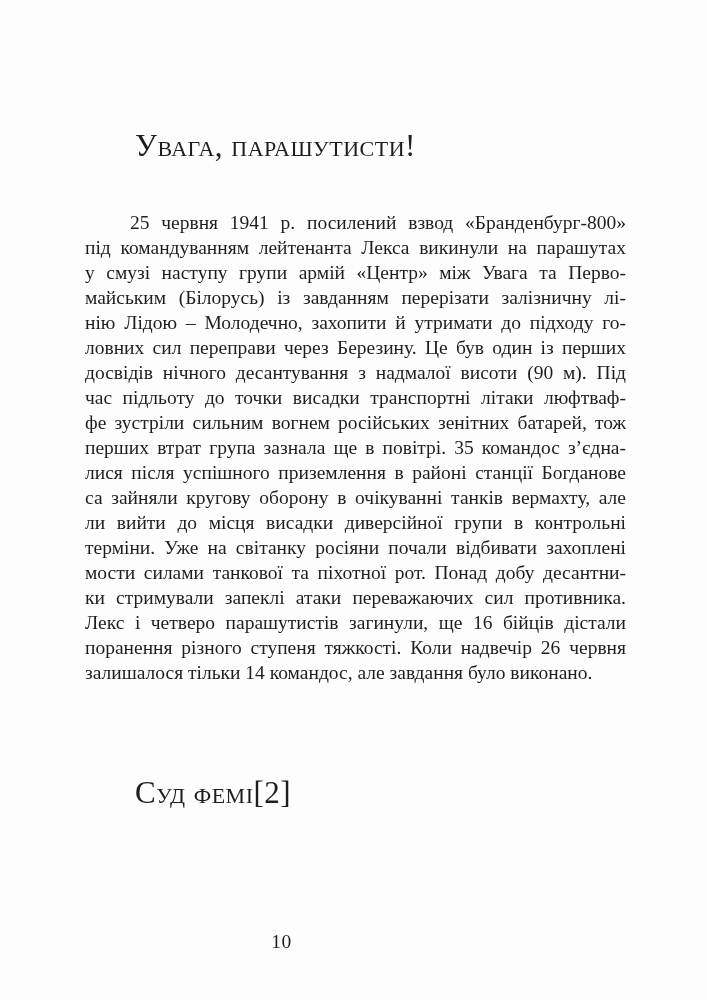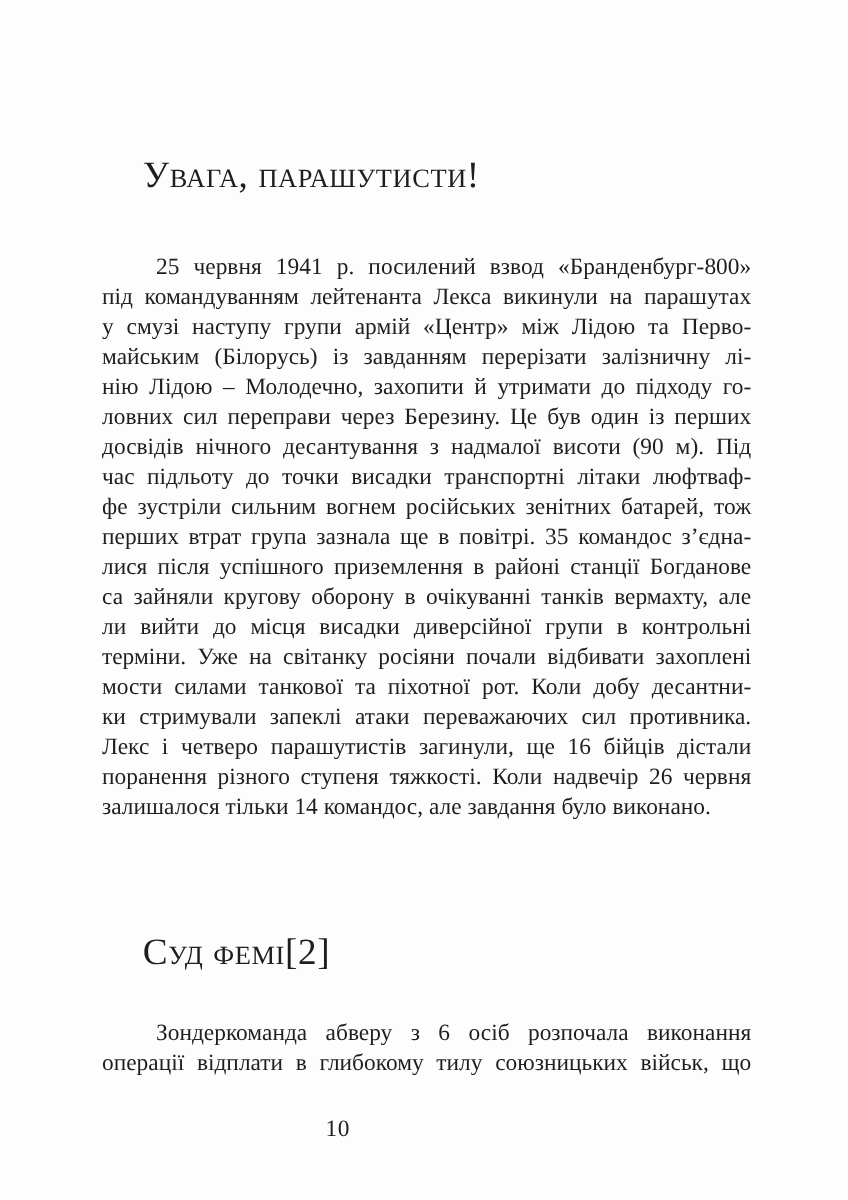--- a/index.html
+++ b/index.html
@@ -7,21 +7,21 @@
     position: relative;
     width: 707px;
     height: 1000px;
     background: #fdfdfd;
     color: #1e1e1e;
     font-family: "Liberation Serif", "DejaVu Serif", serif;
     overflow: hidden;
   }
   .heading {
     position: absolute;
-    left: 119px;
+    left: 135px;
     margin: 0;
     font-size: 31px;
     font-weight: normal;
     font-variant: small-caps;
     letter-spacing: 0.5px;
     white-space: nowrap;
     line-height: 1.1;
   }
   .h1 { top: 129px; }
   .h2 { top: 776px; }
@@ -57,41 +57,37 @@
 </head>
 <body>
 
 <div class="page">
 
   <h1 class="heading h1">Увага, парашутисти!</h1>
 
   <div class="para para1">
     <div class="ln ind">25 червня 1941 р. посилений взвод «Бранденбург-800»</div>
     <div class="ln">під командуванням лейтенанта Лекса викинули на парашутах</div>
-    <div class="ln">у смузі наступу групи армій «Центр» між Лідою та Перво-</div>
+    <div class="ln">у смузі наступу групи армій «Центр» між Увага та Перво-</div>
     <div class="ln">майським (Білорусь) із завданням перерізати залізничну лі-</div>
     <div class="ln">нію Лідою – Молодечно, захопити й утримати до підходу го-</div>
     <div class="ln">ловних сил переправи через Березину. Це був один із перших</div>
     <div class="ln">досвідів нічного десантування з надмалої висоти (90 м). Під</div>
     <div class="ln">час підльоту до точки висадки транспортні літаки люфтваф-</div>
     <div class="ln">фе зустріли сильним вогнем російських зенітних батарей, тож</div>
     <div class="ln">перших втрат група зазнала ще в повітрі. 35 командос з’єдна-</div>
     <div class="ln">лися після успішного приземлення в районі станції Богданове</div>
     <div class="ln">са зайняли кругову оборону в очікуванні танків вермахту, але</div>
     <div class="ln">ли вийти до місця висадки диверсійної групи в контрольні</div>
     <div class="ln">терміни. Уже на світанку росіяни почали відбивати захоплені</div>
-    <div class="ln">мости силами танкової та піхотної рот. Коли добу десантни-</div>
+    <div class="ln">мости силами танкової та піхотної рот. Понад добу десантни-</div>
     <div class="ln">ки стримували запеклі атаки переважаючих сил противника.</div>
     <div class="ln">Лекс і четверо парашутистів загинули, ще 16 бійців дістали</div>
     <div class="ln">поранення різного ступеня тяжкості. Коли надвечір 26 червня</div>
     <div class="ln end">залишалося тільки 14 командос, але завдання було виконано.</div>
   </div>
 
   <h2 class="heading h2"><span>Суд фемі</span><span class="fnref">[2]</span></h2>
 
-  <div class="para para2">
-    <div class="ln ind">Зондеркоманда абверу з 6 осіб розпочала виконання</div>
-    <div class="ln">операції відплати в глибокому тилу союзницьких військ, що</div>
-  </div>
 
   <div class="folio">10</div>
 
 </div>
 
 </body></html>

